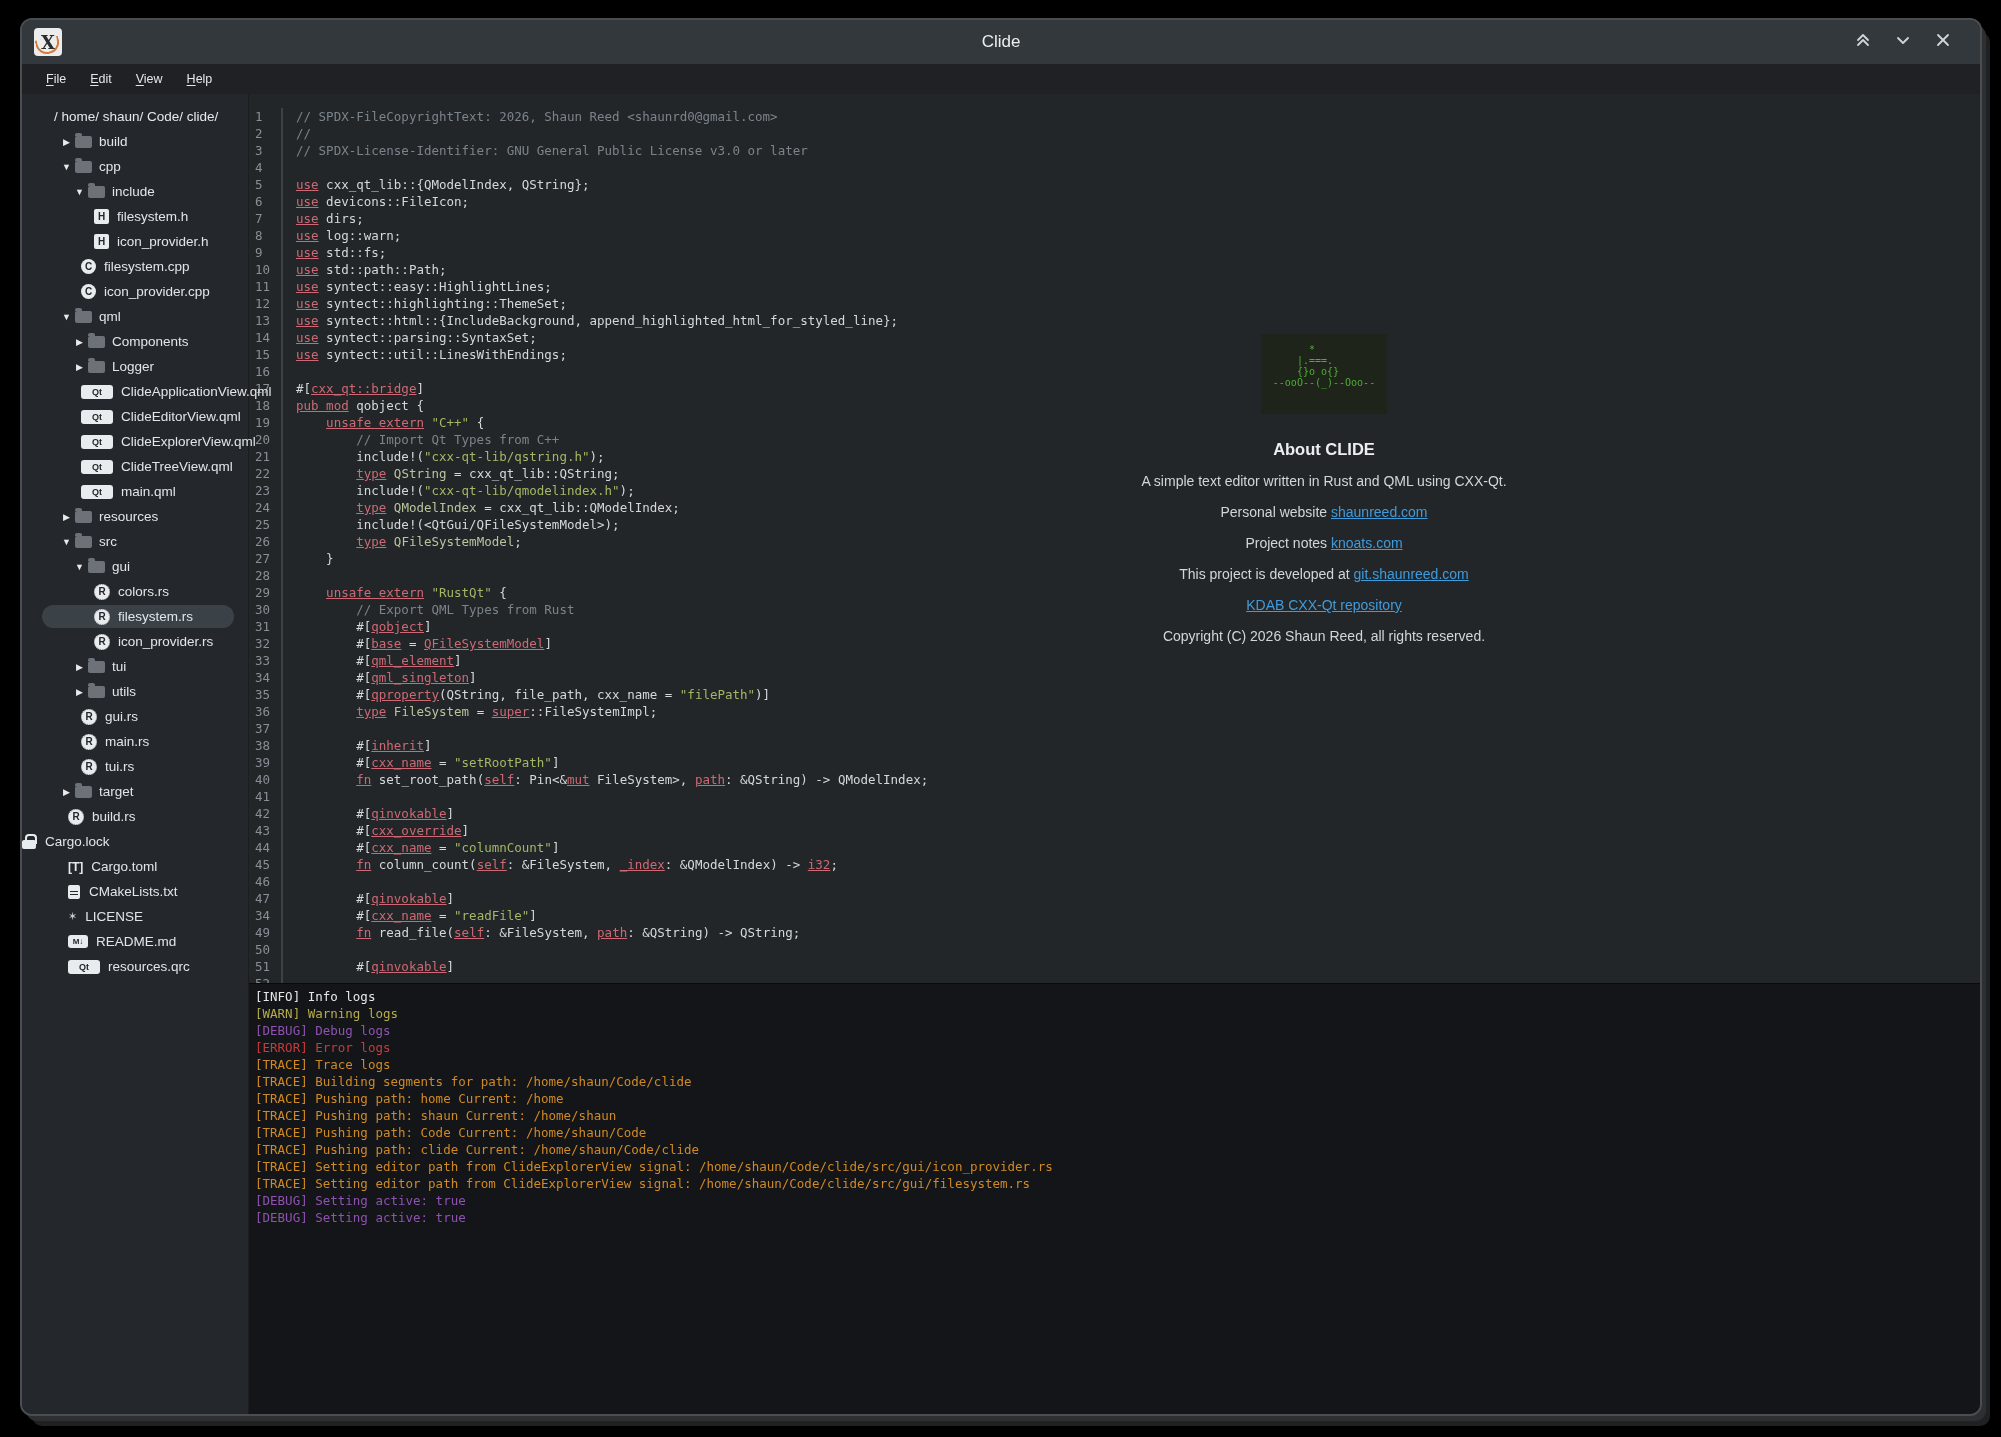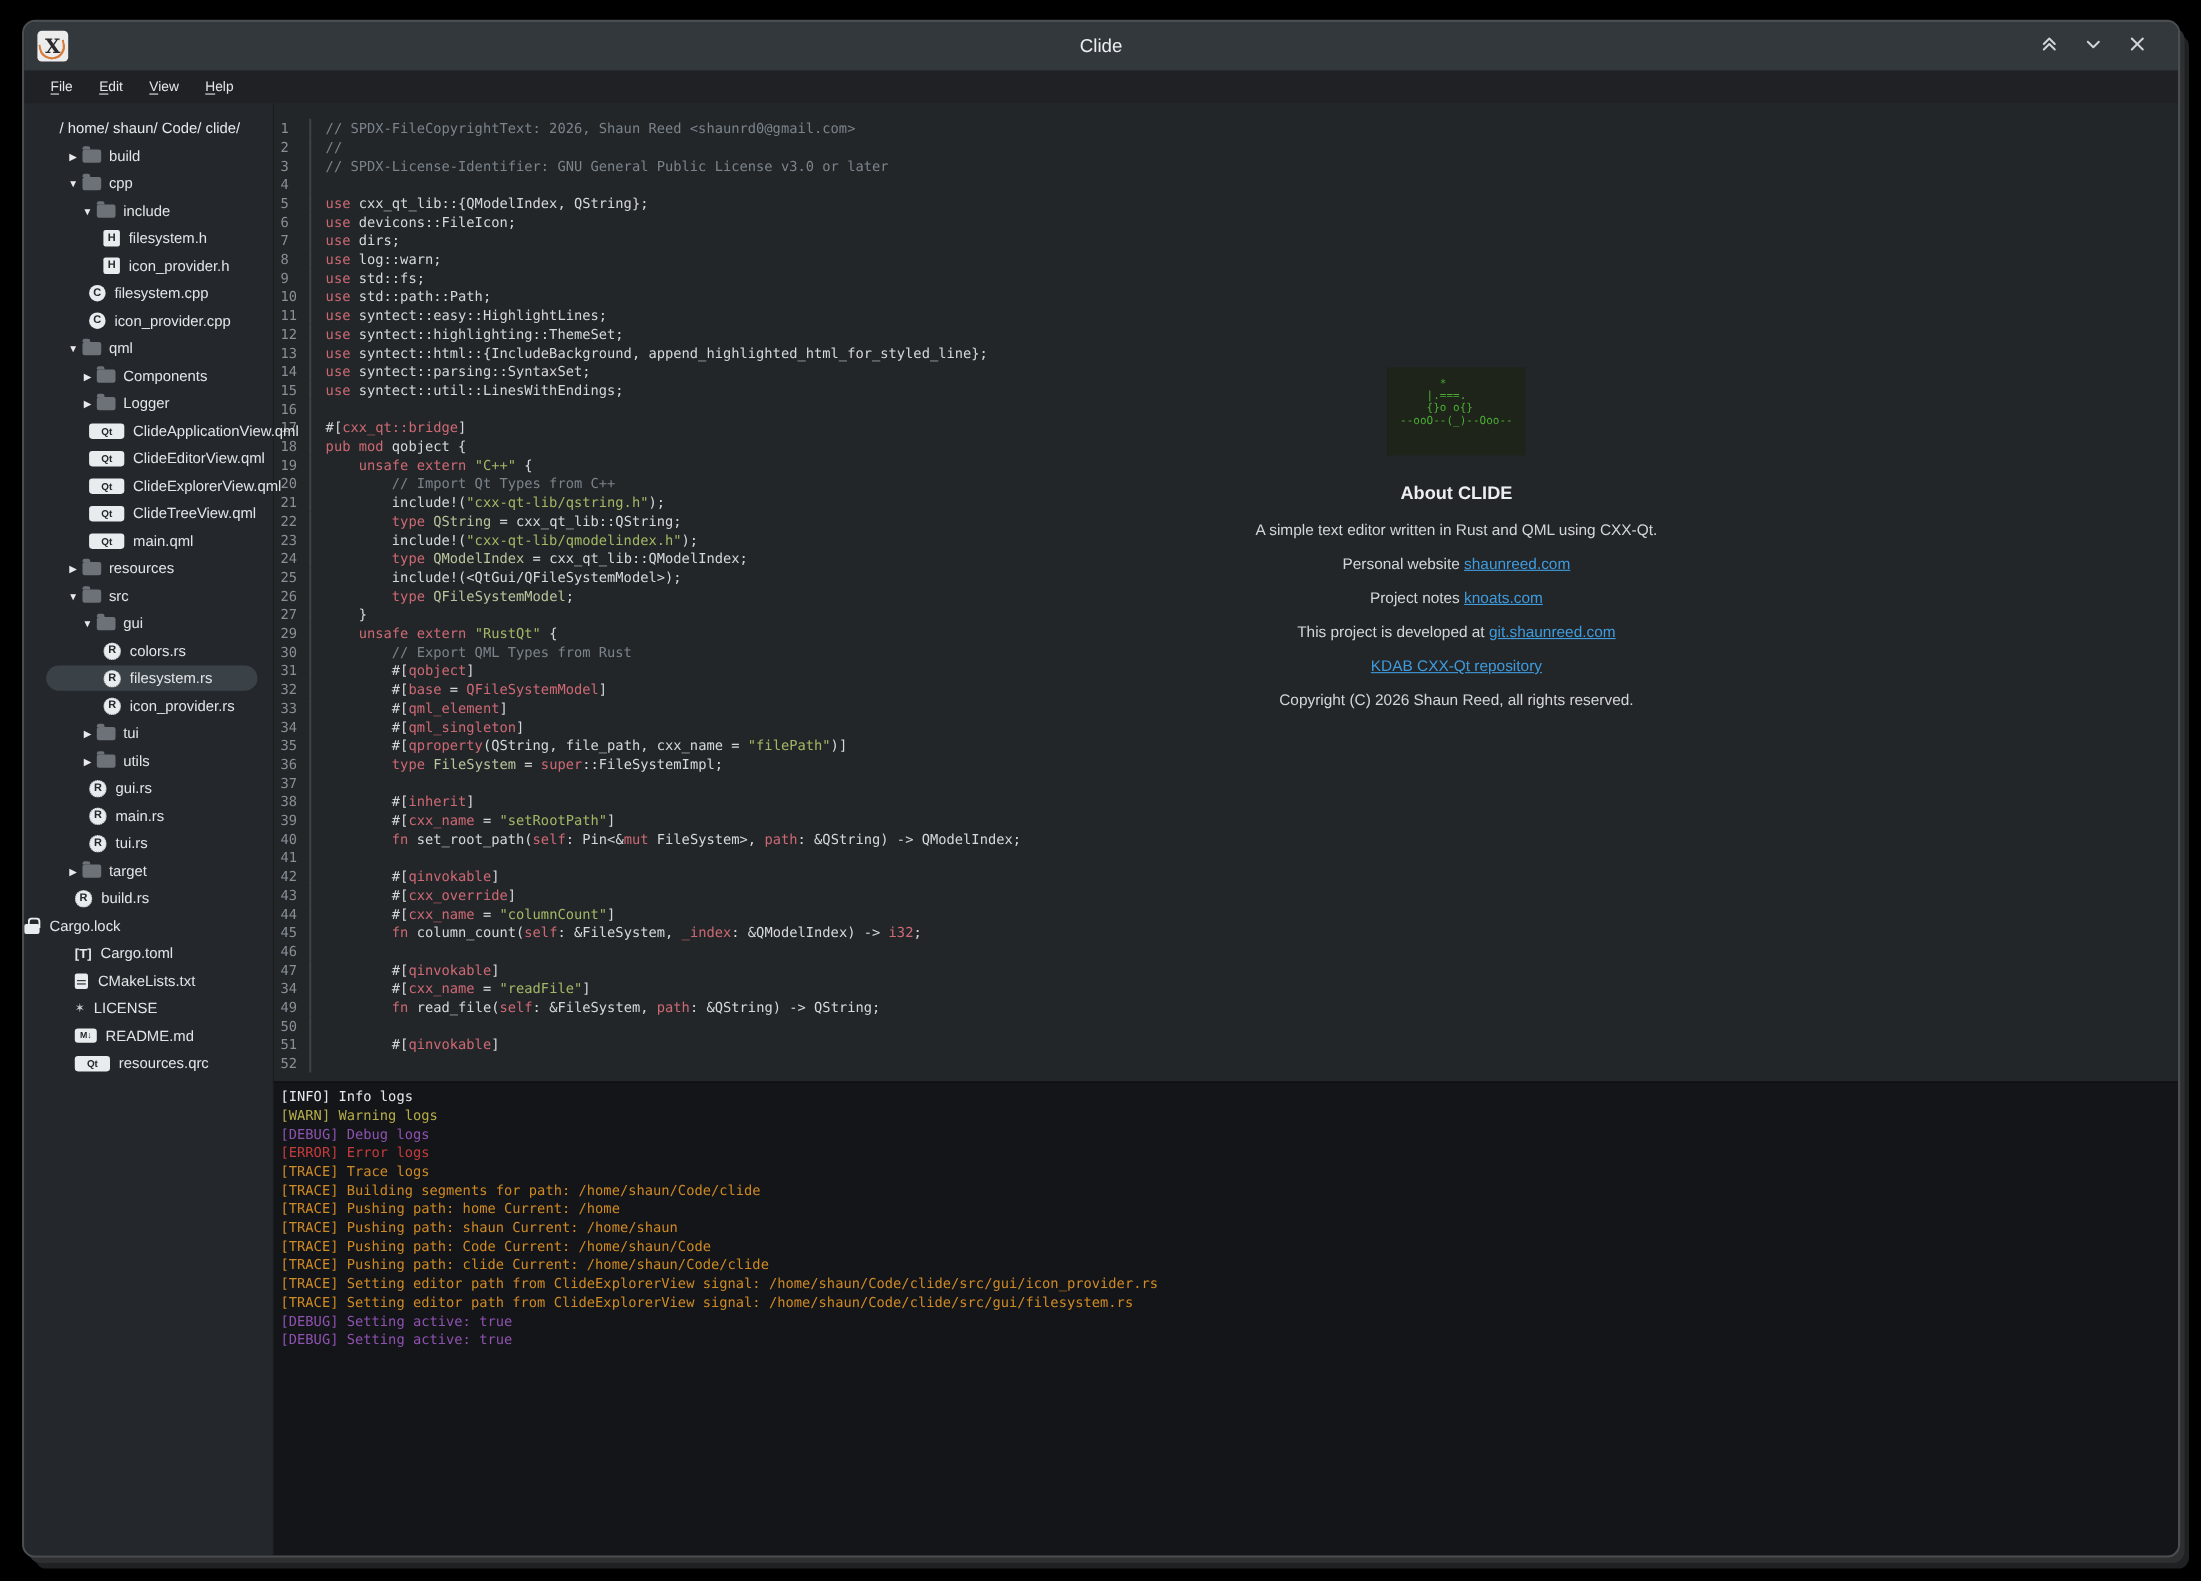--- a/index.html
+++ b/index.html
@@ -67,21 +67,21 @@
   .doc-ic::before{content:'';position:absolute;left:2px;top:6px;width:8px;height:1.5px;
     background:#24272b;box-shadow:0 3px 0 #24272b;}
 
   
   .code-lines{padding-top:14px;}
   .code-line{display:flex;height:17px;font-family:"DejaVu Sans Mono", monospace;font-size:12.5px;
     line-height:17px;}
   .ln{width:34px;flex:none;color:#888f96;padding-left:6px;border-right:2px solid #3c4146;}
   .lc{white-space:pre;padding-left:13px;color:#d5d8db;}
   .tok-cm{color:#7b838b;}
-  .tok-kw{color:#cd6974;}
+  .tok-kw{color:#cd6974;text-decoration:underline;}
   .tok-st{color:#a2b865;}
   .tok-ty{color:#b9c49c;}
   .tok-pl{color:#d5d8db;}
 
   
   .about{position:absolute;left:815px;top:240px;width:520px;text-align:center;color:#d3d6d9;}
   .ascii-box{display:inline-block;background:#1e2419;padding:10px 12px 26px 12px;text-align:center;}
   .ascii-box pre{margin:0;font-family:"DejaVu Sans Mono", monospace;font-size:10px;line-height:11px;
     color:#4cae35;text-align:left;}
   .about h2{margin:26px 0 0 0;font-size:16.5px;color:#eceeef;}
@@ -391,20 +391,24 @@
             </div>
             <div class="code-line">
               <span class="ln">26</span>
               <span class="lc"><span class="tok-pl">        </span><span class="tok-kw">type</span><span class="tok-pl"> </span><span class="tok-ty">QFileSystemModel</span><span class="tok-pl">;</span></span>
             </div>
             <div class="code-line">
               <span class="ln">27</span>
               <span class="lc"><span class="tok-pl">    }</span></span>
             </div>
             <div class="code-line">
+              <span class="ln">28</span>
+              <span class="lc"></span>
+            </div>
+            <div class="code-line">
               <span class="ln">29</span>
               <span class="lc"><span class="tok-pl">    </span><span class="tok-kw">unsafe extern</span><span class="tok-pl"> </span><span class="tok-st">"RustQt"</span><span class="tok-pl"> {</span></span>
             </div>
             <div class="code-line">
               <span class="ln">30</span>
               <span class="lc"><span class="tok-cm">        // Export QML Types from Rust</span></span>
             </div>
             <div class="code-line">
               <span class="ln">31</span>
               <span class="lc"><span class="tok-pl">        #[</span><span class="tok-kw">qobject</span><span class="tok-pl">]</span></span>

